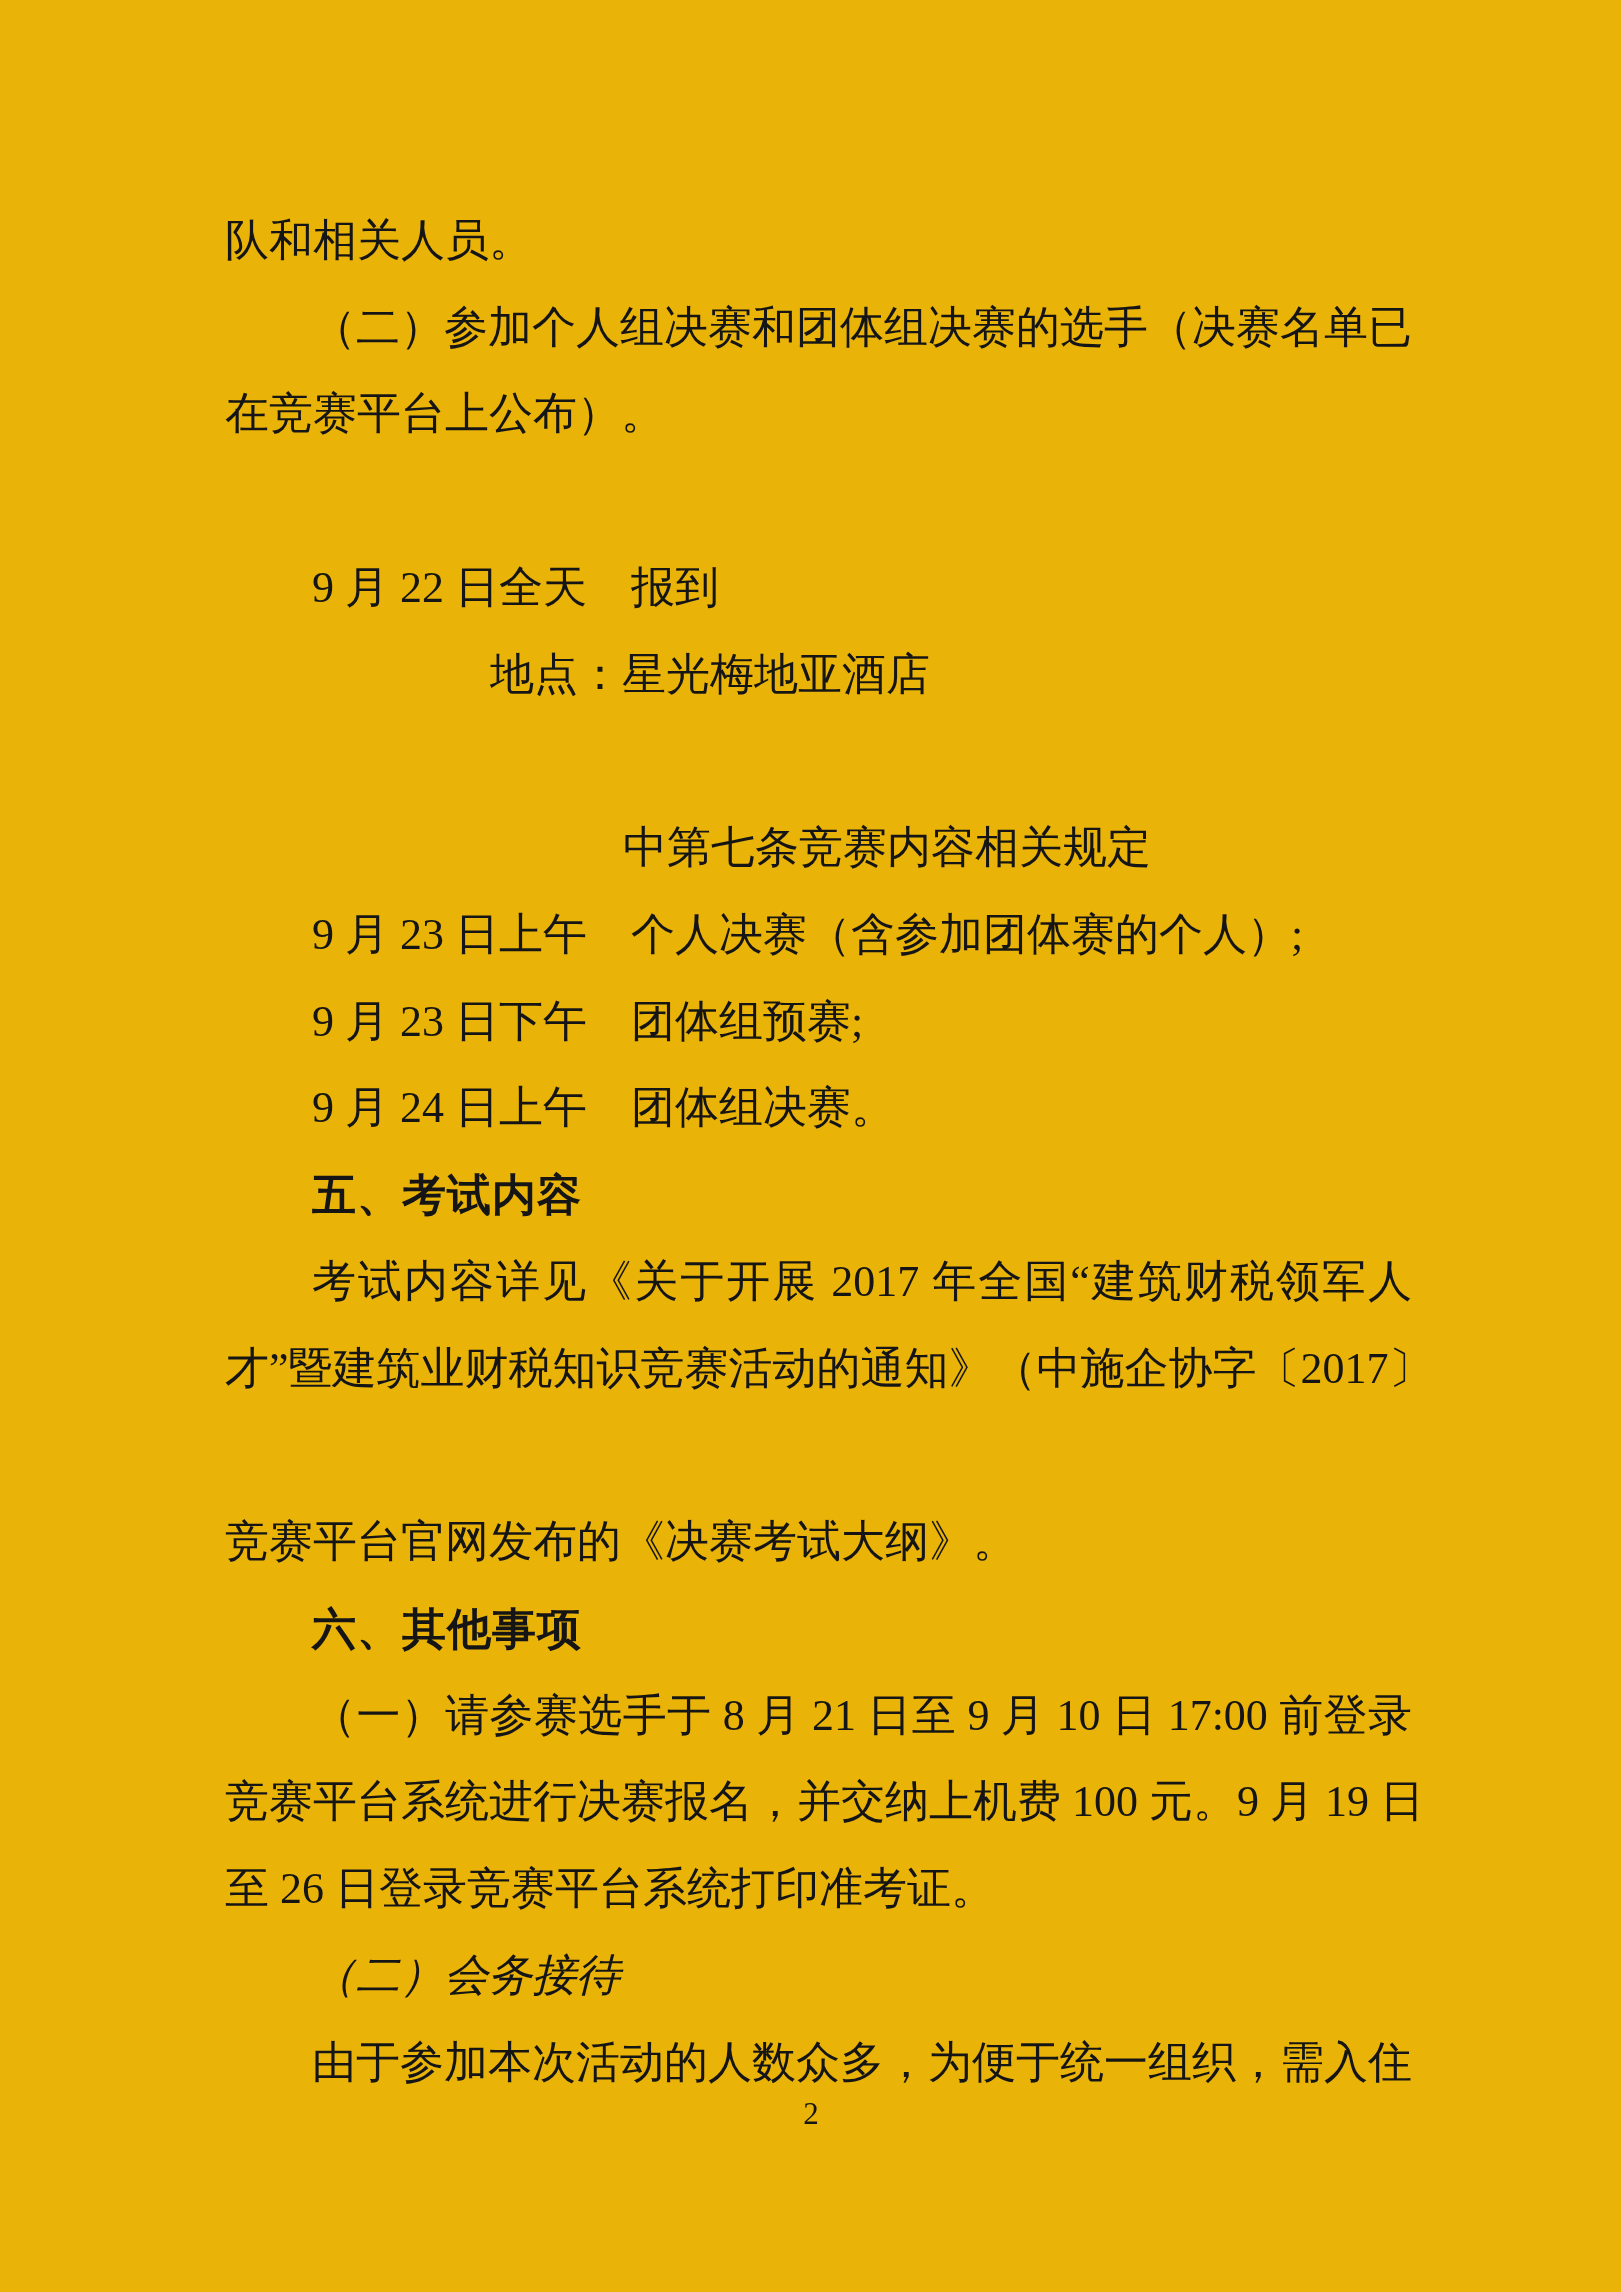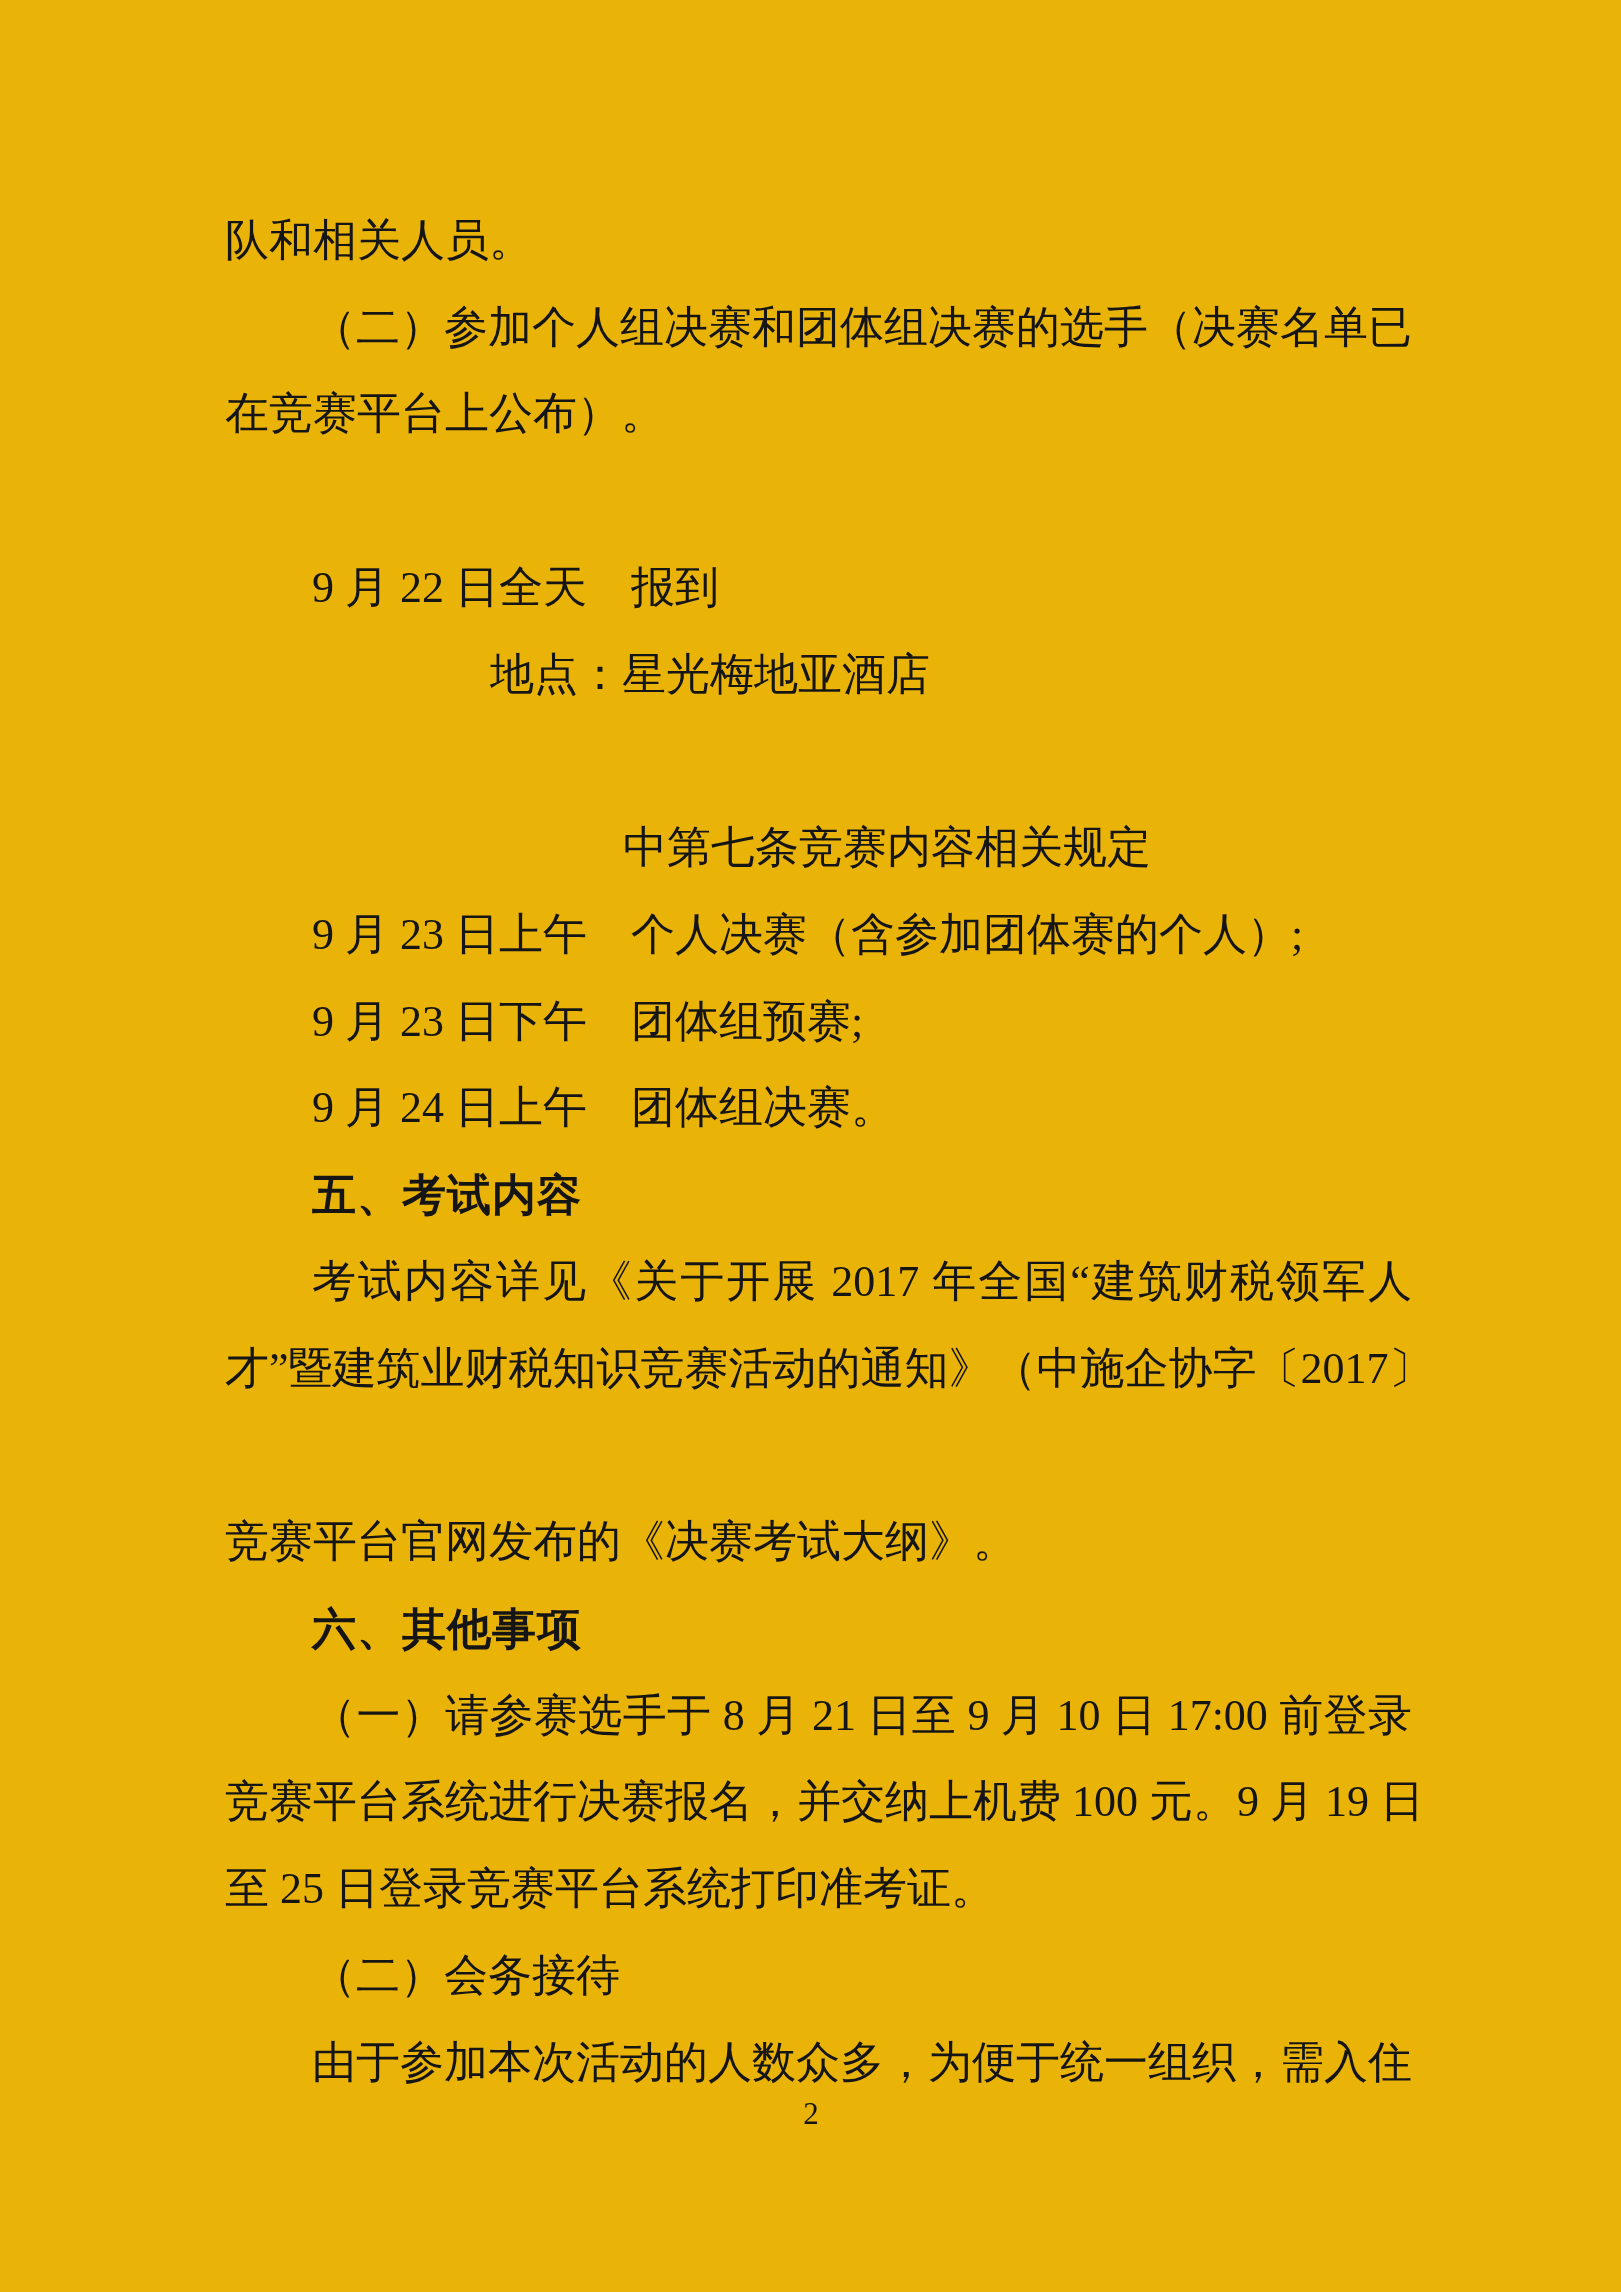--- a/index.html
+++ b/index.html
@@ -75,22 +75,22 @@
 
 
   <div class="ln" style="left:225px; top:1514px;">竞赛平台官网发布的《决赛考试大纲》。</div>
 
   <div class="ln heading" style="left:312px; top:1601px;">六、其他事项</div>
 
   <div class="ln just" style="left:312px; top:1688px; width:1100px;">（一）请参赛选手于 8 月 21 日至 9 月 10 日 17:00 前登录</div>
 
   <div class="ln just" style="left:225px; top:1774px; width:1186px;">竞赛平台系统进行决赛报名，并交纳上机费 100 元。9 月 19 日</div>
 
-  <div class="ln" style="left:225px; top:1861px;">至 25 日登录竞赛平台系统打印准考证。</div>
+  <div class="ln" style="left:225px; top:1861px;">至 26 日登录竞赛平台系统打印准考证。</div>
 
-  <div class="ln" style="left:312px; top:1948px;">（二）会务接待</div>
+  <div class="ln" style="left:312px; top:1948px;font-style:italic;">（二）会务接待</div>
 
   <div class="ln just" style="left:312px; top:2035px; width:1100px;">由于参加本次活动的人数众多，为便于统一组织，需入住</div>
 
   <div class="pageno">2</div>
 
 </div>
 
 
 </body></html>

